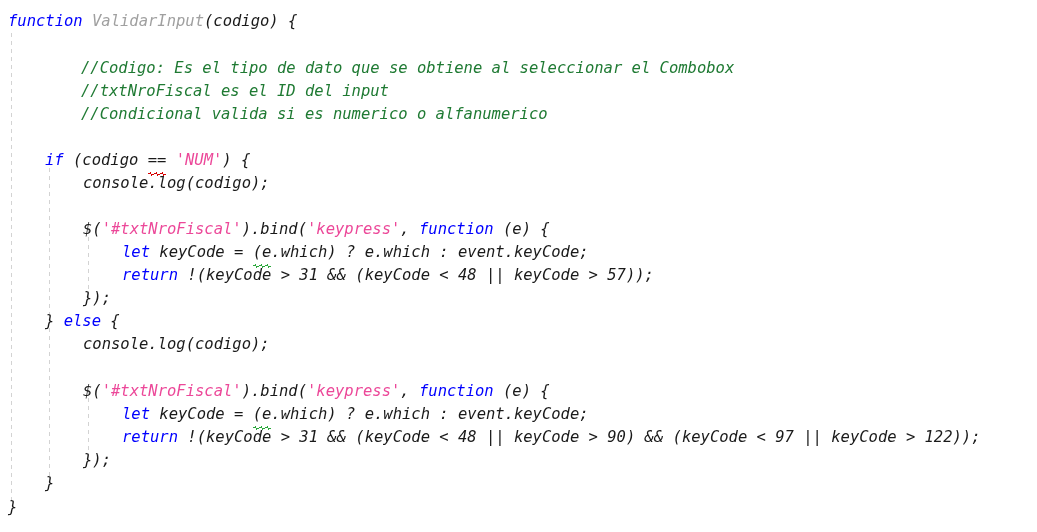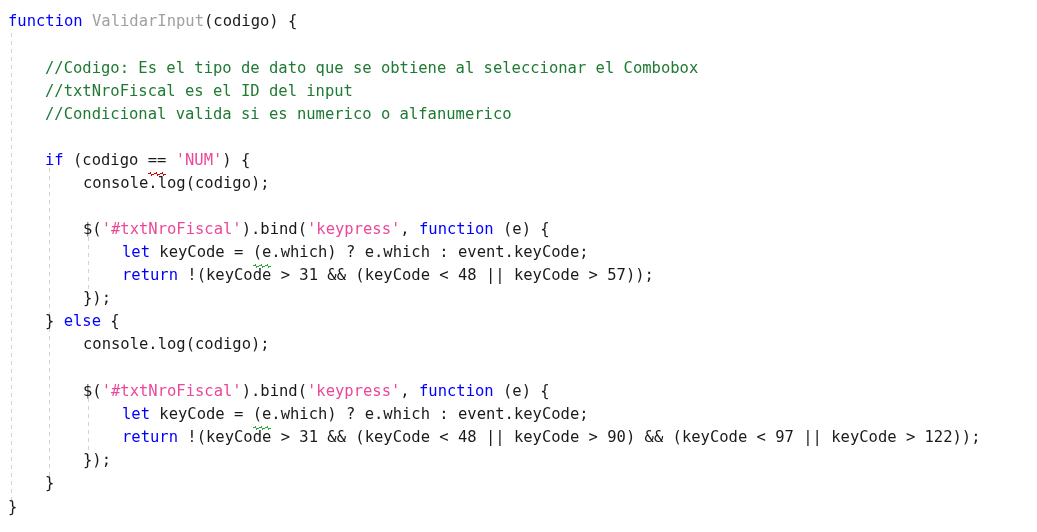--- a/index.html
+++ b/index.html
@@ -12,20 +12,21 @@
     height: 532px;
     overflow: hidden;
     font-family: "DejaVu Sans Mono", "Liberation Mono", monospace;
   }
 
   #editor {
     position: relative;
     width: 845px;
     height: 532px;
     background: #ffffff;
+    font-style: italic;
   }
 
   
   .guide {
     position: absolute;
     width: 1px;
     top: 0;
     background-image: linear-gradient(
         to bottom,
         #d3d3d3 0px, #d3d3d3 4px,
@@ -49,21 +50,21 @@
     position: absolute;
     left: 8px;
     white-space: pre;
     height: 23.3px;
   }
 
   
   .kw    { color: #0000ff; }
   .fn    { color: #a0a0a0; }
   .plain { color: #1a1a1a; }
-  .cmt   { color: #1f7a33; }
+  .cmt   { color: #1f7a33; margin-left: 36px; }
   .str   { color: #ec4899; }
 
   
   .sq {
     position: relative;
     display: inline-block;
   }
   .sq::after {
     content: "";
     position: absolute;

